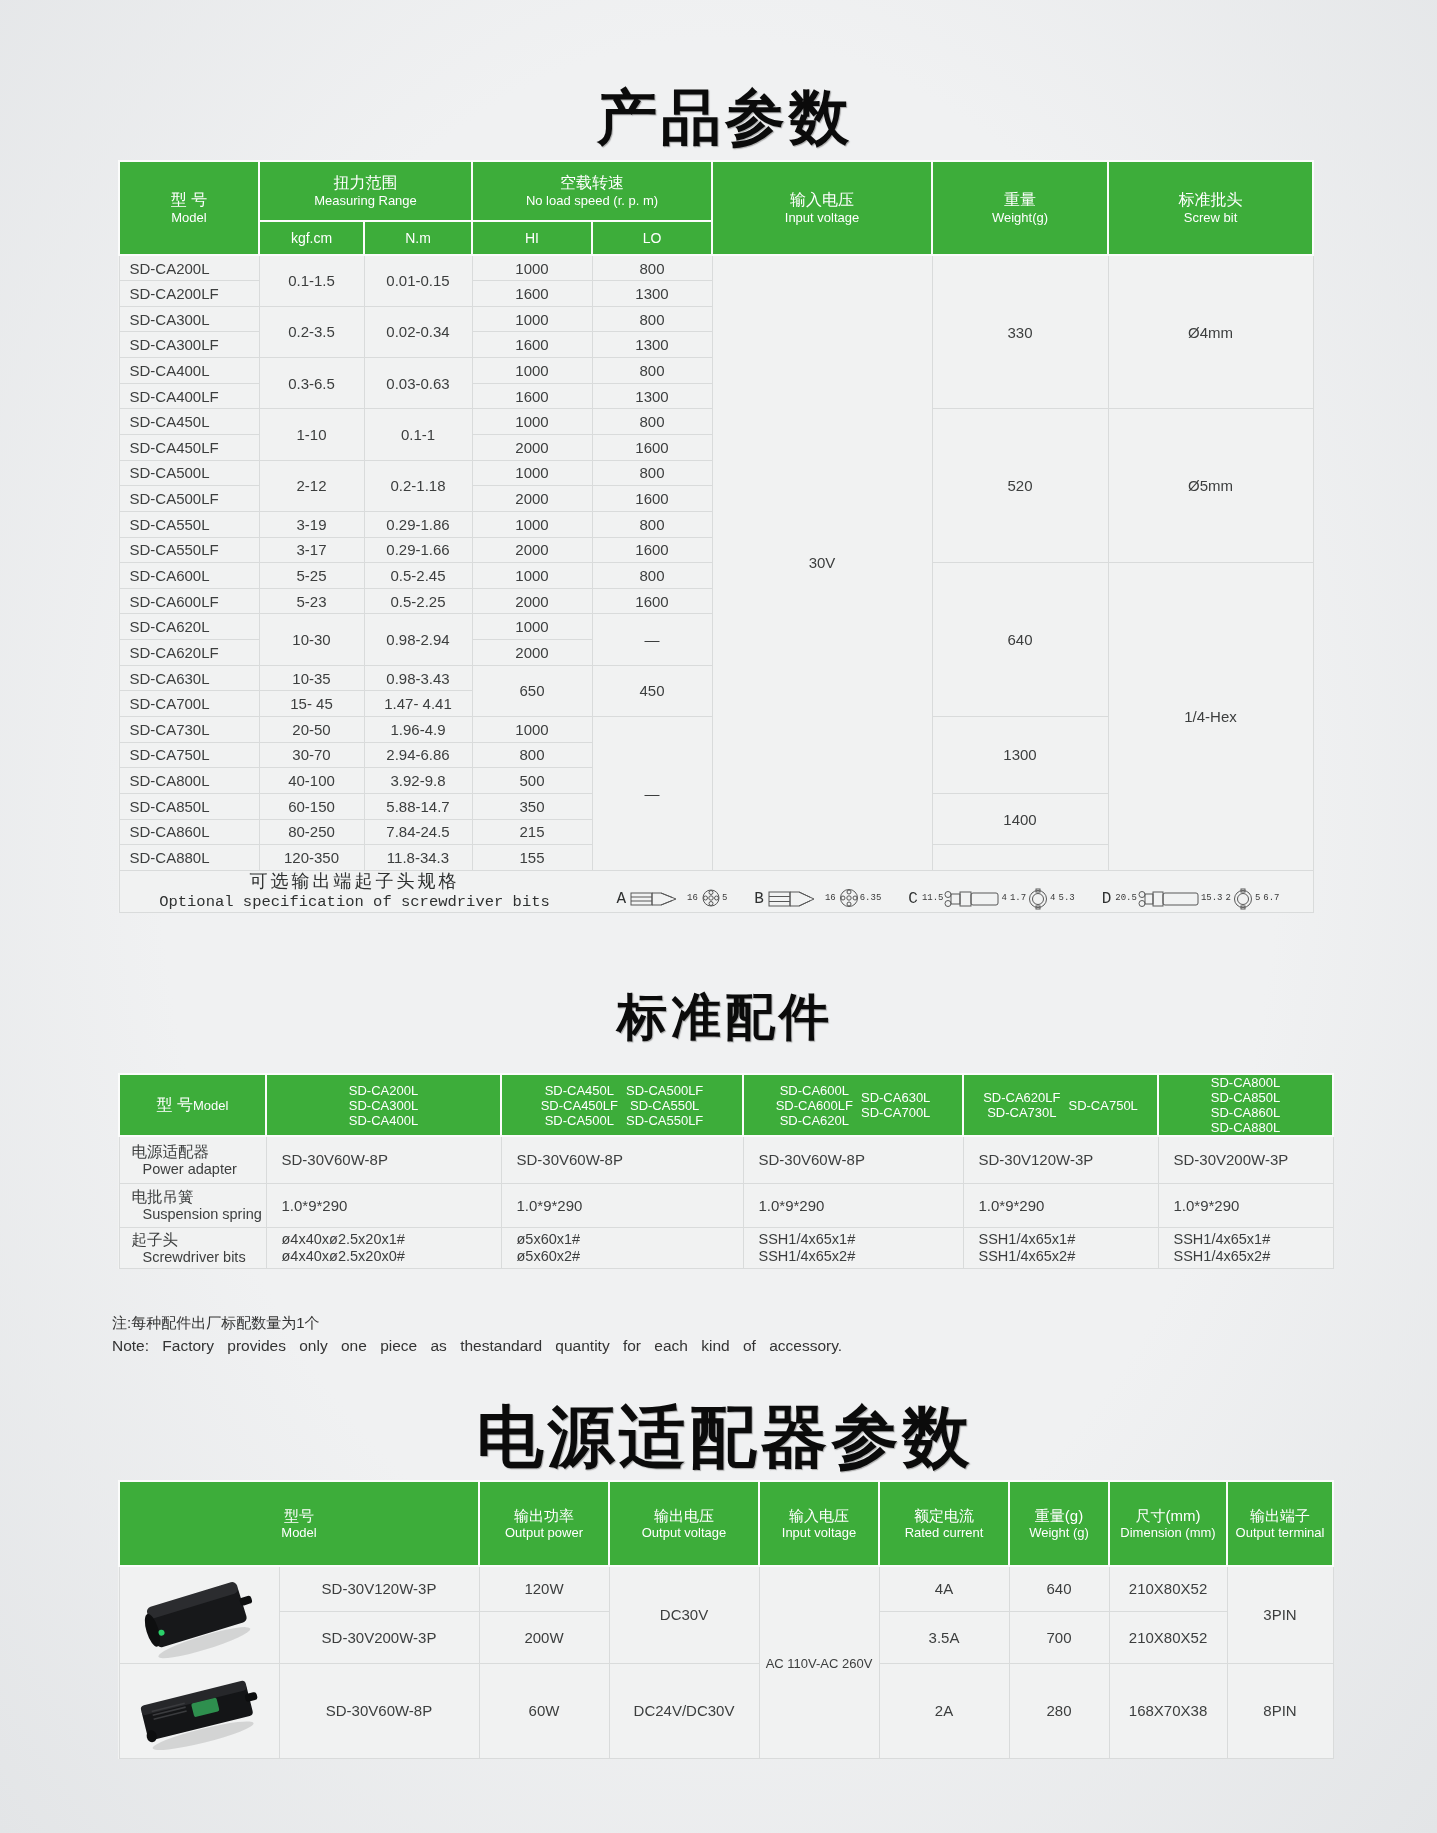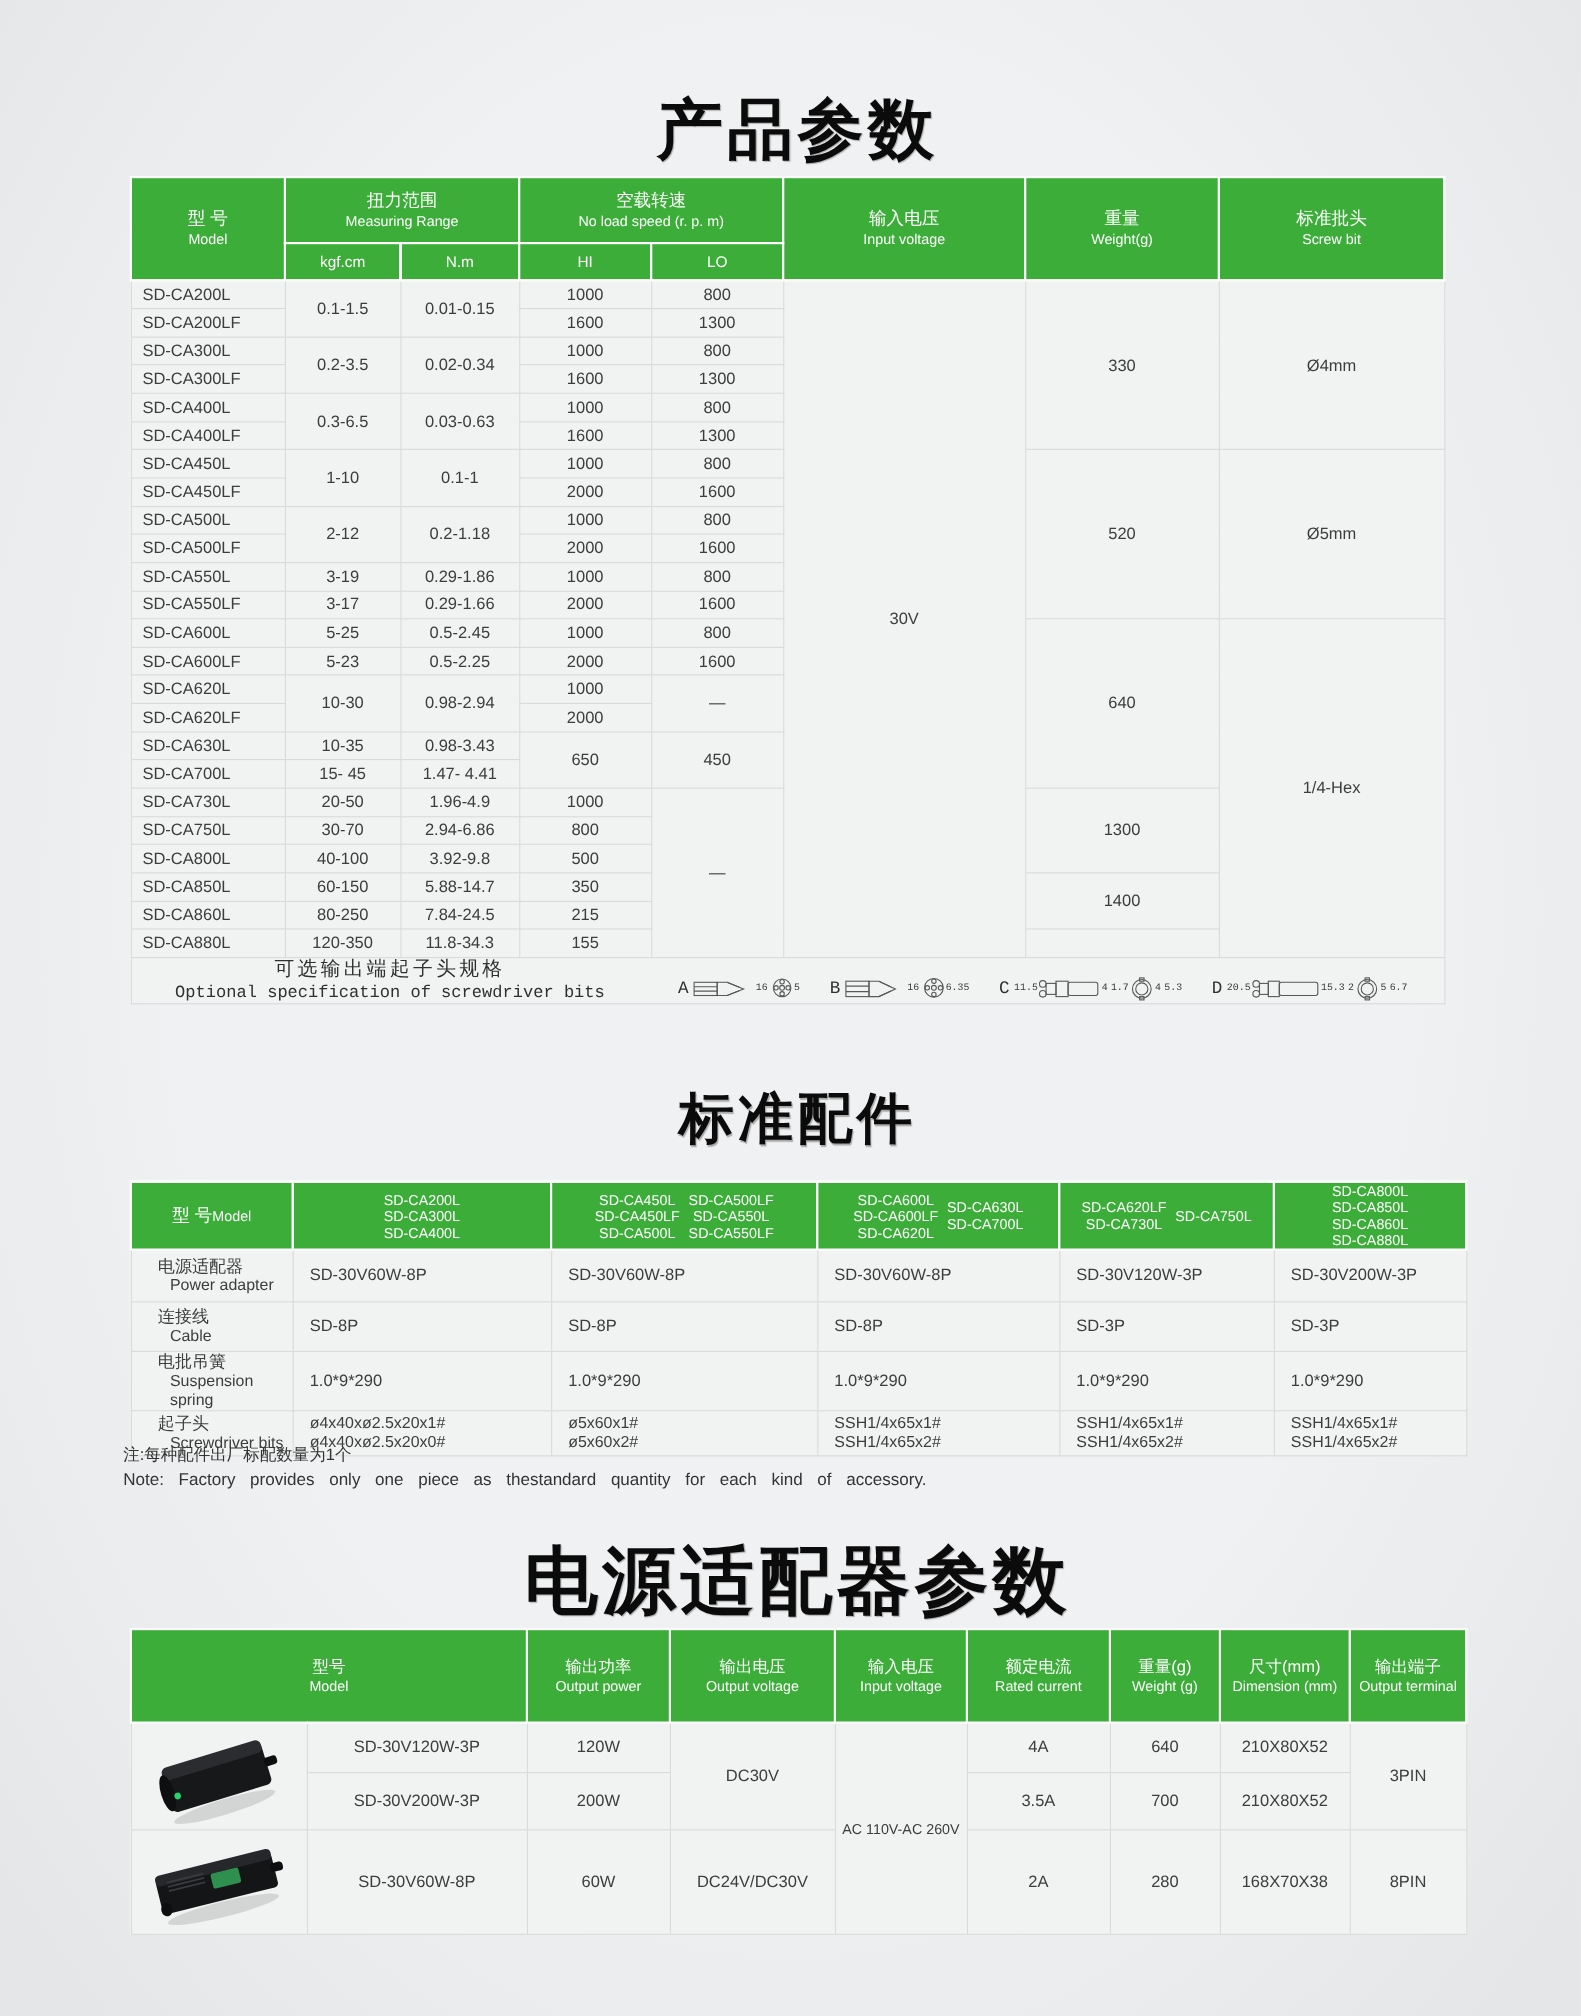--- a/index.html
+++ b/index.html
@@ -41,21 +41,21 @@
   .dim{font-size:9px;line-height:9px;color:#3a3a3a;white-space:nowrap;}
   .diag svg{display:block;}
 
   
   .t2{position:absolute;left:118px;top:1073px;width:1214px;background:#f1f2f2;}
   .t2 th{background:#3dad3a;border:2px solid #fbfcfb;color:#fff;font-weight:400;vertical-align:middle;}
   .t2 thead tr{height:60px;}
   .t2 .mstack div{font-size:13px;line-height:15px;text-align:center;}
   .duo{display:flex;justify-content:center;align-items:center;gap:8px;}
   .t2 td{border:1px solid #d9dbdb;font-size:15px;color:#3c3e3e;text-align:left;padding-left:15px;}
-  .t2 td.rowlab{padding-left:24px;}
+  .t2 td.rowlab{padding-left:12px;}
   .rowlab .lzh{font-size:15.5px;line-height:19px;color:#3c3e3e;}
   .rowlab .len{font-size:14.5px;line-height:17px;color:#3c3e3e;margin-left:11px;}
   .two div{line-height:17px;font-size:14.5px;}
   .note2{position:absolute;left:112px;top:1312px;color:#333;}
   .note2 .n2zh{font-size:15px;line-height:22px;}
   .note2 .n2en{font-size:15.5px;line-height:24px;word-spacing:9px;}
 
   
   .t3{position:absolute;left:118px;top:1480px;width:1214px;background:#f1f2f2;}
   .t3 th{background:#3dad3a;border:2px solid #fbfcfb;color:#fff;font-weight:400;}
@@ -479,31 +479,20 @@
       <tr style="height:47px">
         <td class="rowlab">
             <div class="lzh">电源适配器</div>
             <div class="len">Power adapter</div>
           </td>
         <td>SD-30V60W-8P</td>
           <td>SD-30V60W-8P</td>
           <td>SD-30V60W-8P</td>
           <td>SD-30V120W-3P</td>
           <td>SD-30V200W-3P</td>
-      </tr>
-      <tr style="height:45px">
-        <td class="rowlab">
-            <div class="lzh">连接线</div>
-            <div class="len">Cable</div>
-          </td>
-        <td>SD-8P</td>
-          <td>SD-8P</td>
-          <td>SD-8P</td>
-          <td>SD-3P</td>
-          <td>SD-3P</td>
       </tr>
       <tr style="height:44px">
         <td class="rowlab">
             <div class="lzh">电批吊簧</div>
             <div class="len">Suspension spring</div>
           </td>
         <td>1.0*9*290</td>
           <td>1.0*9*290</td>
           <td>1.0*9*290</td>
           <td>1.0*9*290</td>

